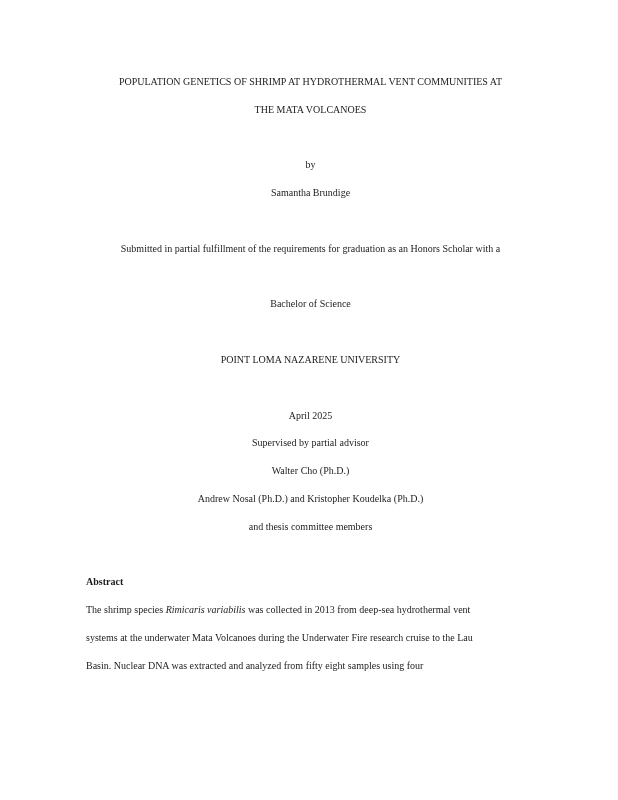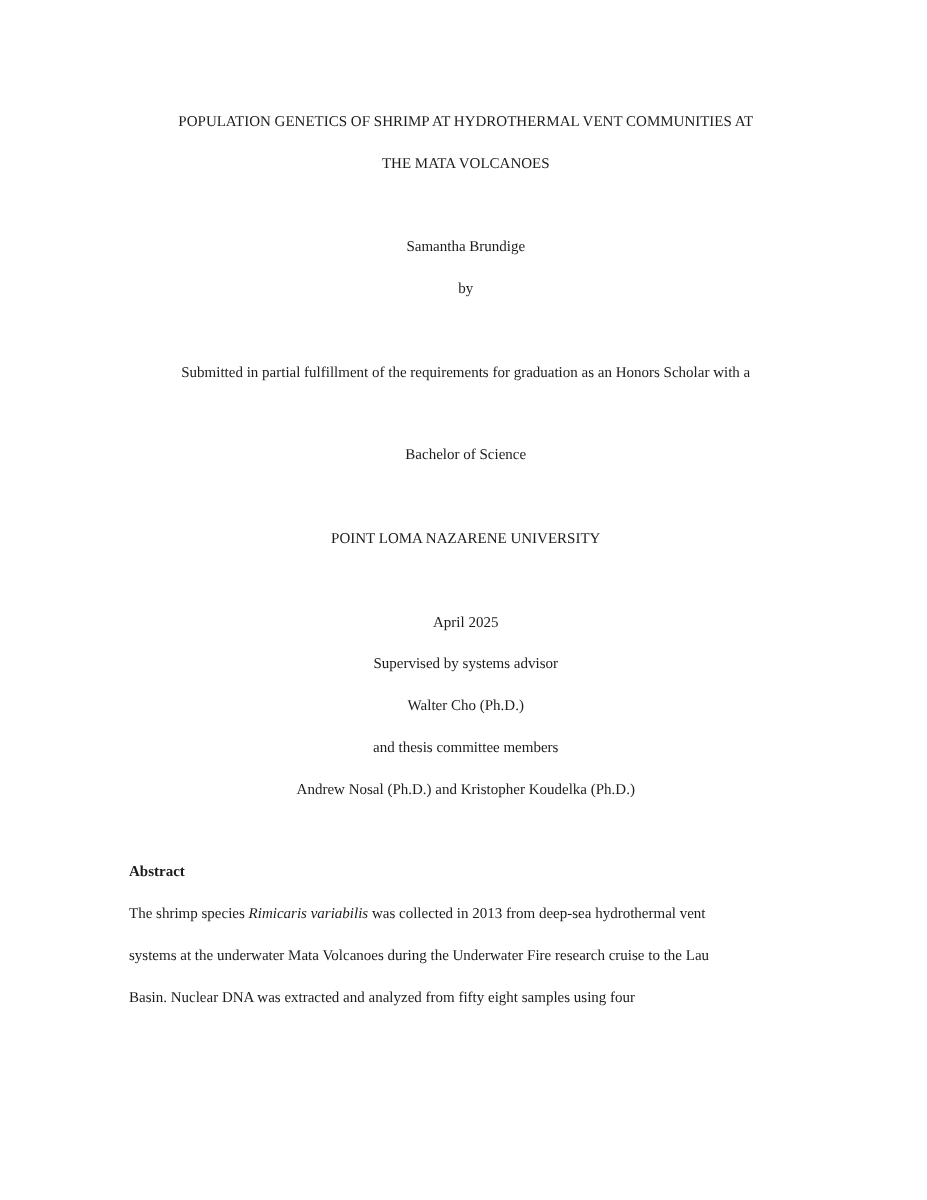--- a/index.html
+++ b/index.html
@@ -41,34 +41,34 @@
 </style>
 </head>
 <body>
 
 <div class="page">
 
   <div class="center-block">
     <div class="line">POPULATION GENETICS OF SHRIMP AT HYDROTHERMAL VENT COMMUNITIES AT</div>
     <div class="line">THE MATA VOLCANOES</div>
     <div class="line"></div>
+    <div class="line">by</div>
     <div class="line">Samantha Brundige</div>
-    <div class="line">by</div>
     <div class="line"></div>
     <div class="line">Submitted in partial fulfillment of the requirements for graduation as an Honors Scholar with a</div>
     <div class="line"></div>
     <div class="line">Bachelor of Science</div>
     <div class="line"></div>
     <div class="line">POINT LOMA NAZARENE UNIVERSITY</div>
     <div class="line"></div>
     <div class="line">April 2025</div>
-    <div class="line">Supervised by systems advisor</div>
+    <div class="line">Supervised by partial advisor</div>
     <div class="line">Walter Cho (Ph.D.)</div>
+    <div class="line">Andrew Nosal (Ph.D.) and Kristopher Koudelka (Ph.D.)</div>
     <div class="line">and thesis committee members</div>
-    <div class="line">Andrew Nosal (Ph.D.) and Kristopher Koudelka (Ph.D.)</div>
     <div class="line"></div>
   </div>
 
   <div class="abstract-block">
     <div class="line heading">Abstract</div>
     <div class="line"><span>The shrimp species </span><span class="italic">Rimicaris variabilis</span><span> was collected in 2013 from deep-sea hydrothermal vent</span></div>
     <div class="line">systems at the underwater Mata Volcanoes during the Underwater Fire research cruise to the Lau</div>
     <div class="line">Basin. Nuclear DNA was extracted and analyzed from fifty eight samples using four</div>
   </div>
 

